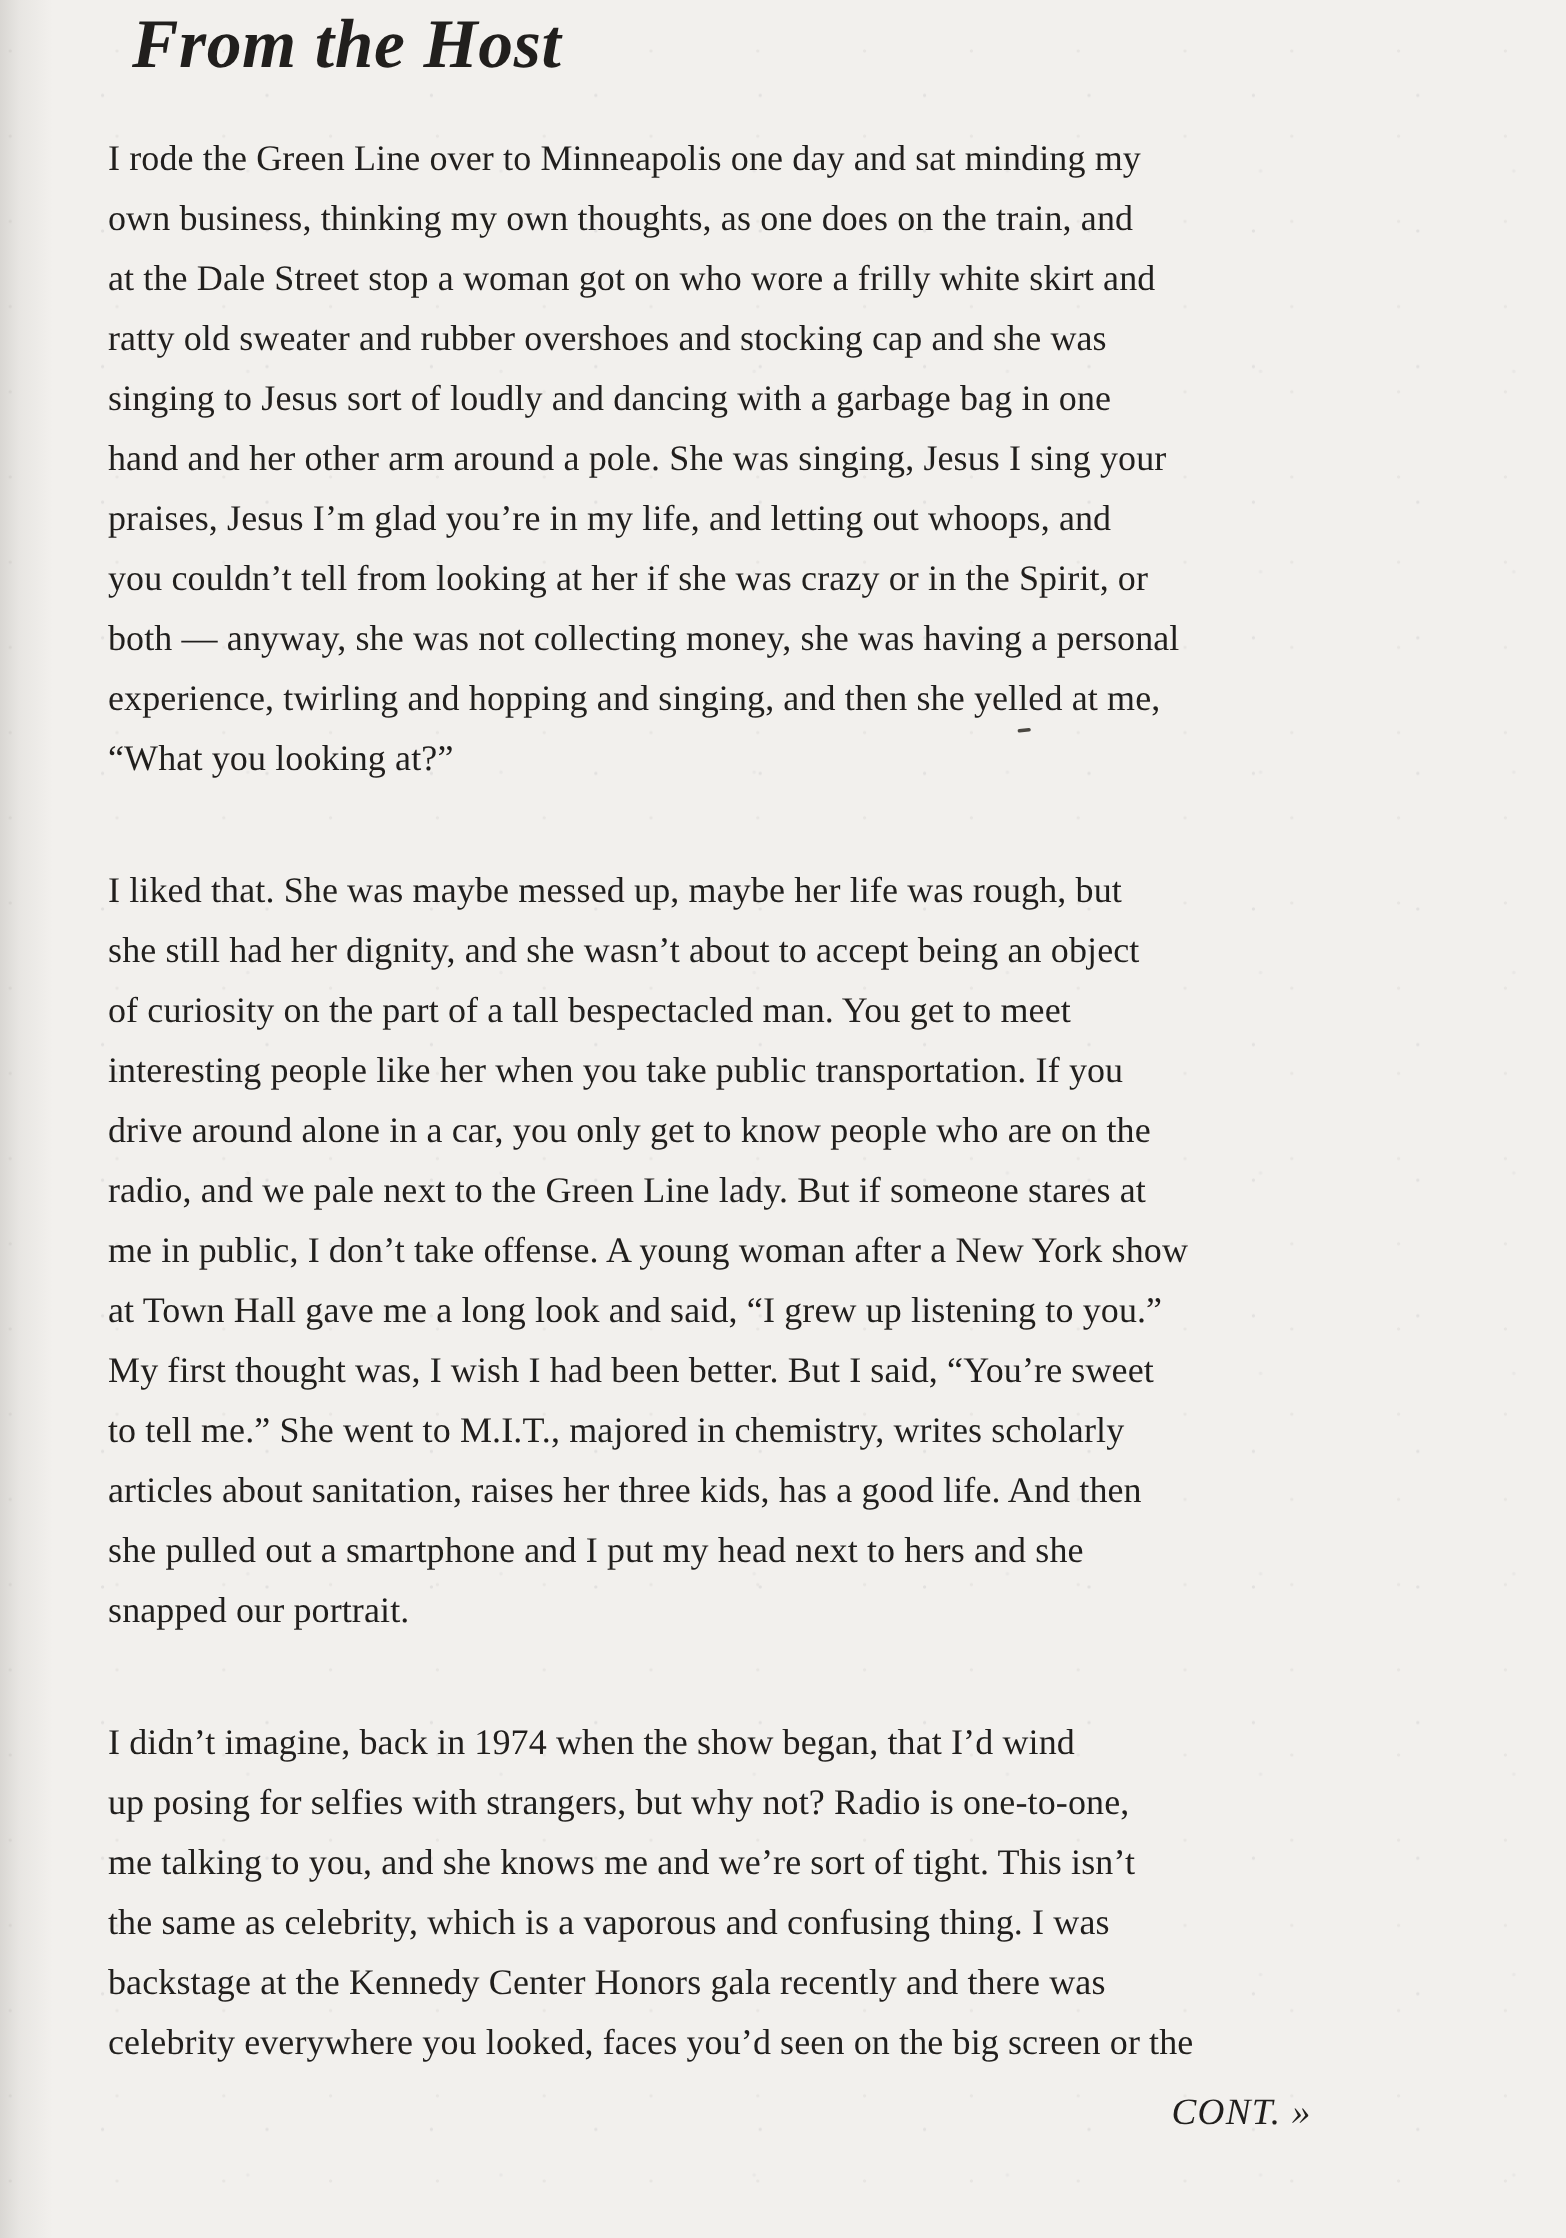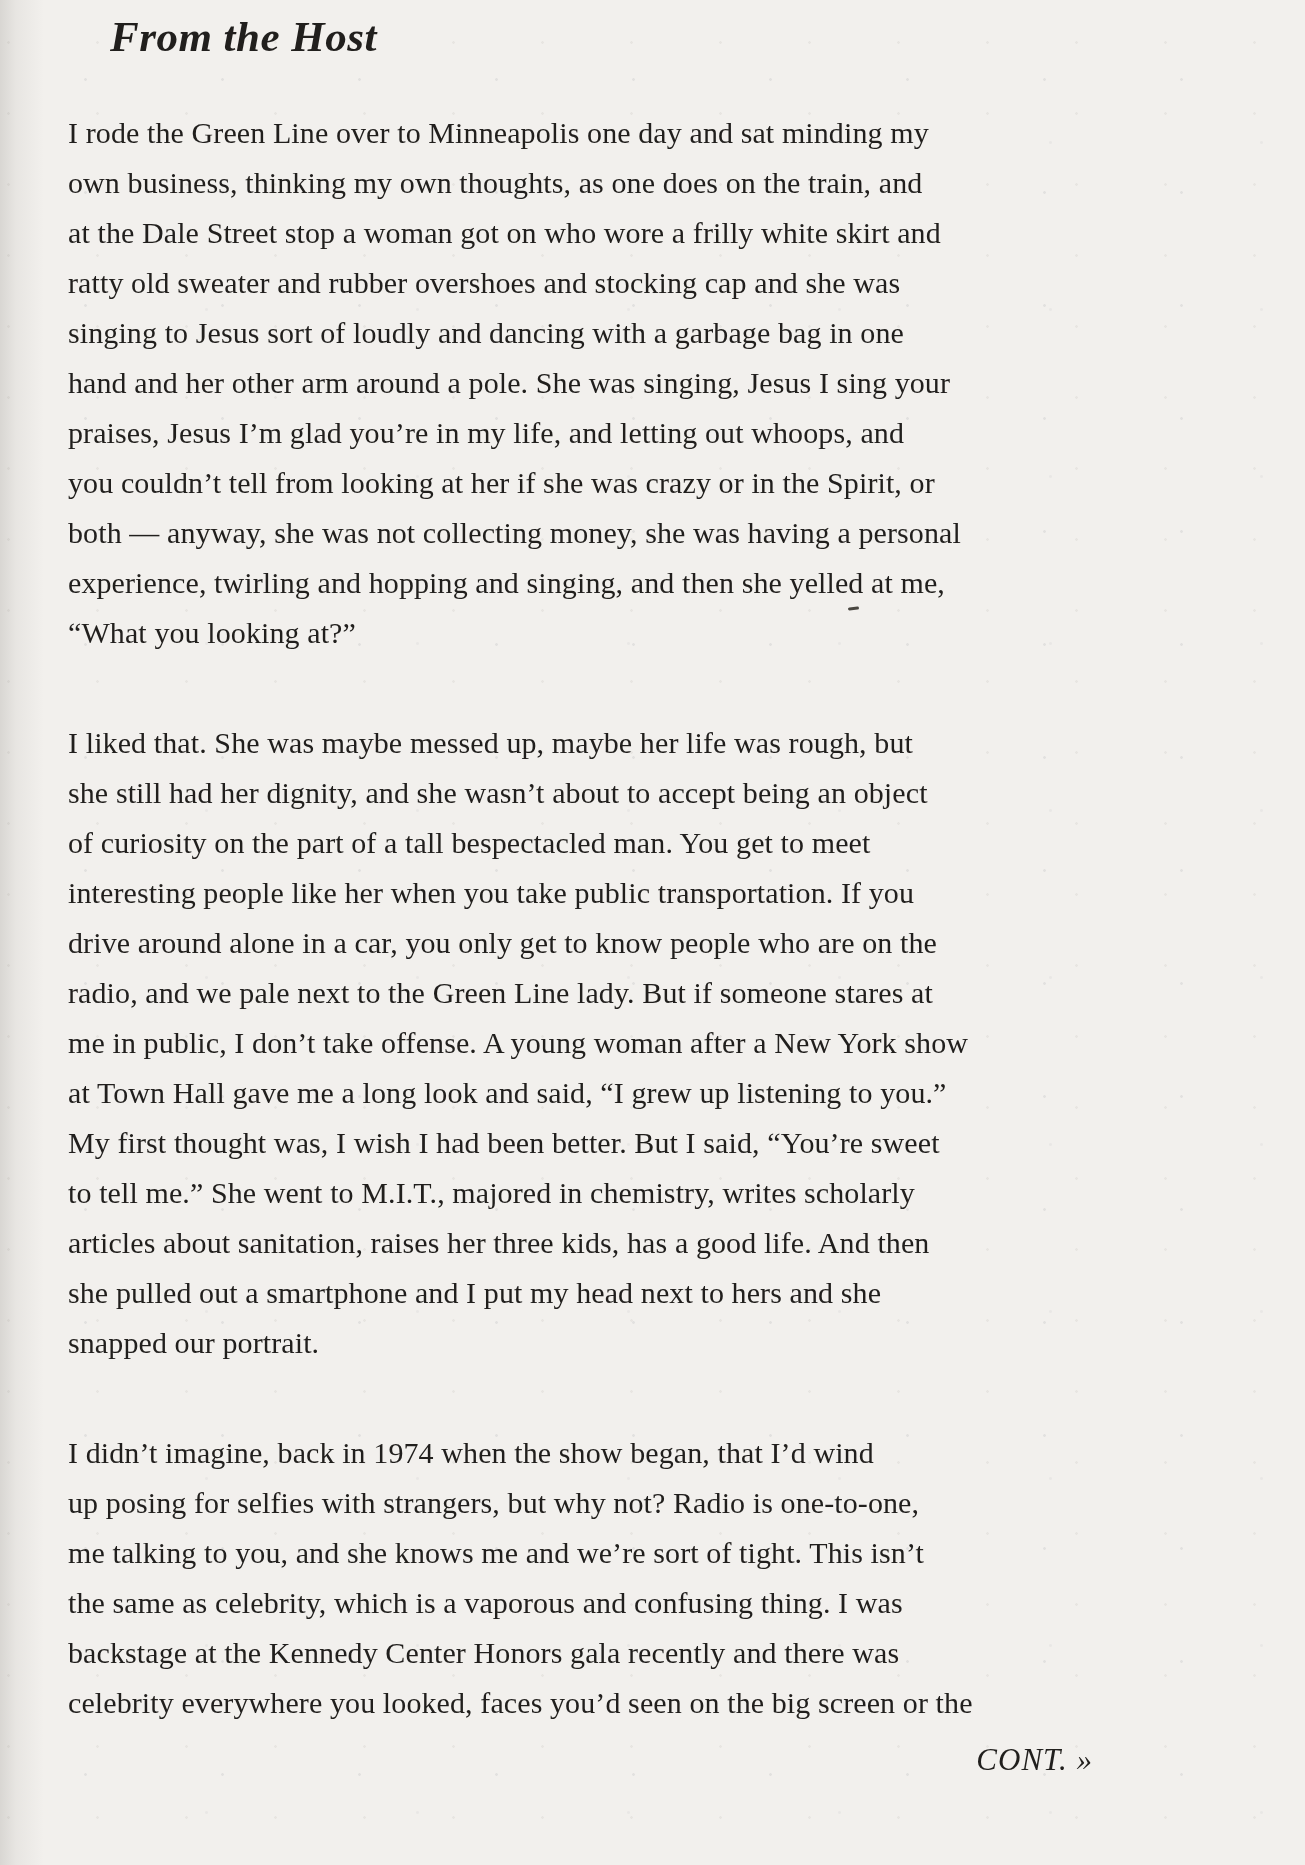--- a/index.html
+++ b/index.html
@@ -29,29 +29,29 @@
     width: 44px;
     background: linear-gradient(to right,
       rgba(62,58,50,0.14) 0px,
       rgba(62,58,50,0.06) 16px,
       rgba(62,58,50,0.00) 44px);
     pointer-events: none;
   }
   .page-title {
     margin: 0;
     padding: 10px 0 0 110px;
-    font-size: 43px;
+    font-size: 58px;
     line-height: 54px;
     font-weight: bold;
     font-style: italic;
     letter-spacing: 0.5px;
   }
   .article-body {
     margin-top: 44px;
-    padding-left: 68px;
+    padding-left: 90px;
   }
   .para {
     margin: 0 0 60px 0;
     font-size: 30px;
     line-height: 50px;
     white-space: nowrap;
     letter-spacing: 0.1px;
   }
   .cont-marker {
     position: absolute;

